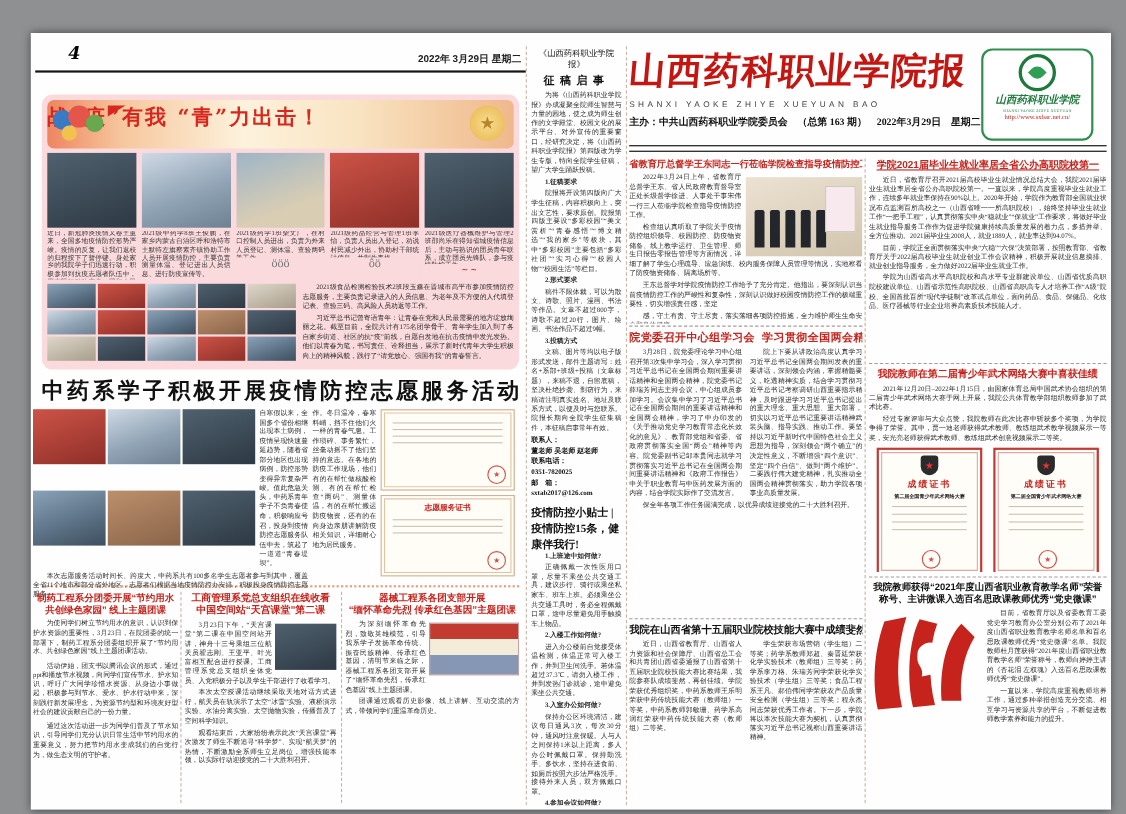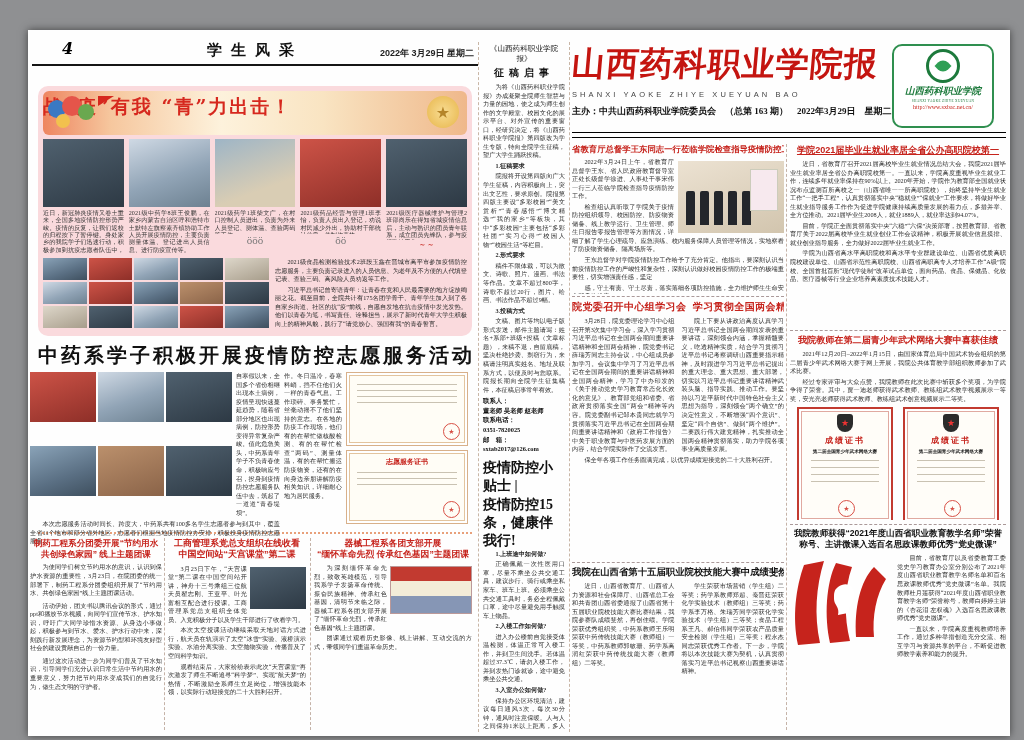--- a/index.html
+++ b/index.html
@@ -37,21 +37,21 @@
   .len{font-size:4px;color:#1d7a3c;letter-spacing:.4px;transform:scale(.85);white-space:nowrap;}
   .lurl{font-size:6px;color:#c6231c;margin-top:1px;}
 
   
   .strip{left:450px;top:12px;width:92px;height:690px;border-left:1px dashed #c9b6a6;border-right:1px dashed #c9b6a6;
     padding:2px 4px;box-sizing:border-box;overflow:hidden;}
   .nt1{font-size:7.6px;font-weight:normal;text-align:center;color:#111;}
   .nt2{font-size:10px;font-weight:bold;text-align:center;letter-spacing:5px;margin:2px 0 3px;color:#111;}
   .bh{font-weight:bold;}
   .ctc{font-size:6.4px;font-weight:bold;line-height:1.5;color:#111;}
-  .tiph{font-size:14px;font-weight:bold;margin-top:5px;color:#111;}
+  .tiph{font-size:10px;font-weight:bold;margin-top:5px;color:#111;}
 
   
   .pink{left:10px;top:56px;width:434px;height:250px;background:#fadadd;border-radius:10px;
     padding:5px;box-sizing:border-box;}
   .pbanner{height:44px;border-radius:6px;position:relative;overflow:hidden;
     background:linear-gradient(90deg,#ee8560 0%,#f6c79e 16%,#fdf2dc 42%,#f9e4c2 66%,#efb88b 100%);}
   .pbt{font:bold 19px "DejaVu Serif",serif;color:#d6281e;text-align:left;padding-top:3px;letter-spacing:2px;}
   .pbs{font-size:7px;color:#c0392b;text-align:center;font-weight:bold;margin-top:1px;}
   .bil{position:absolute;left:3px;top:3px;width:66px;height:38px;}
   .bil i{position:absolute;border-radius:50%;}
@@ -140,21 +140,20 @@
   .wline{height:0;border-top:1px solid #c9c2b2;margin:6px 12px 0;}
   .rg{float:left;width:102px;height:92px;margin:3px 5px 2px 0;}
 </style>
 </head>
 <body>
 
 <div id="page">
 
   <div class="abs hdrL">
     <span class="pnum">4</span>
-    <span class="sect">学生风采</span>
     <span class="hdate">2022年 3月29日 星期二</span>
   </div>
 
   <div class="abs mast">
     <div class="mtitle">山西药科职业学院报</div>
     <div class="mpy">SHANXI YAOKE ZHIYE XUEYUAN BAO</div>
     <div class="mpub">主办：中共山西药科职业学院委员会　（总第 163 期）　2022年3月29日　星期二</div>
     <div class="mrule"></div>
   </div>
   <div class="abs logo">

